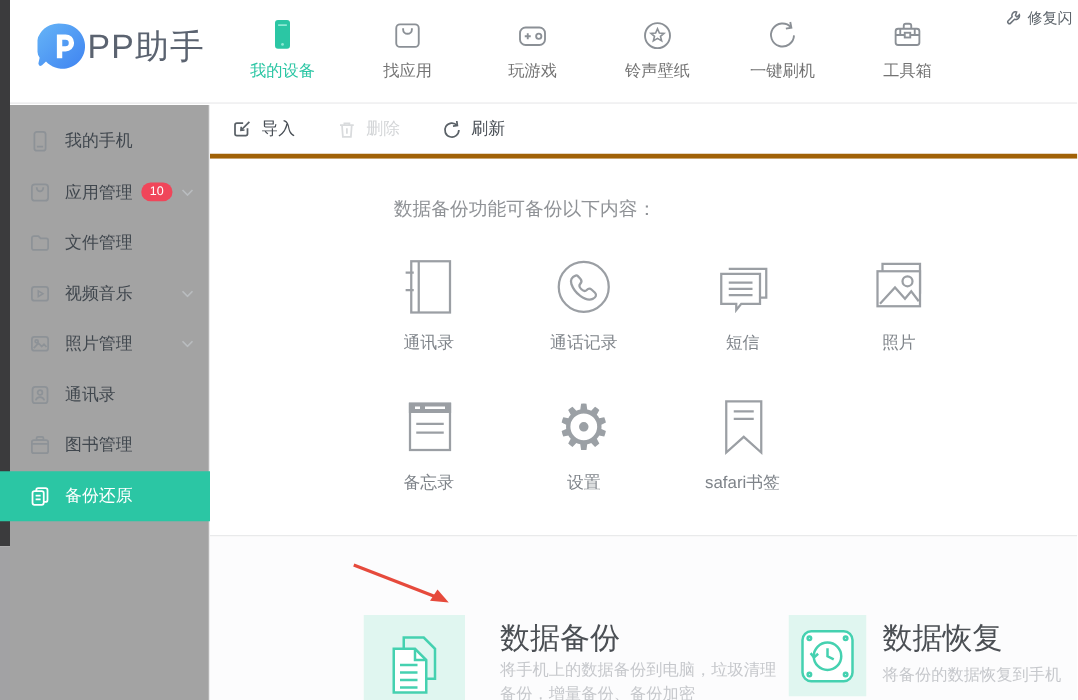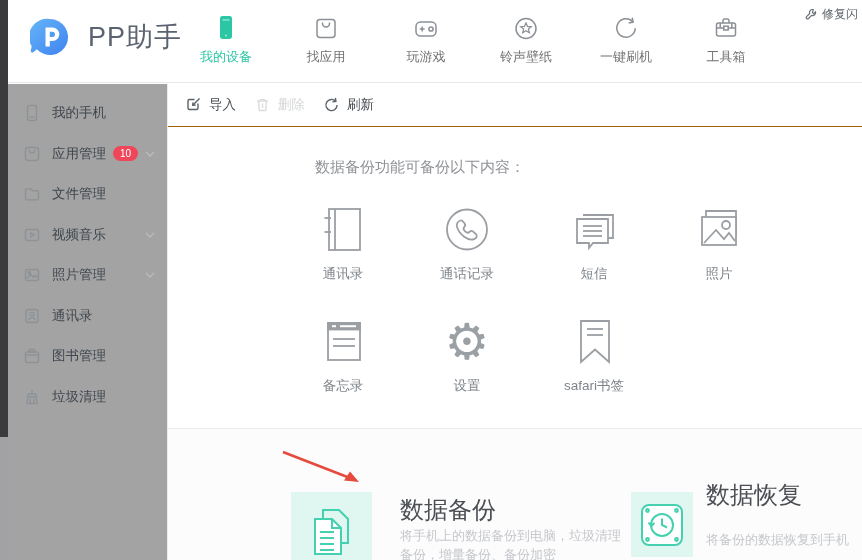--- a/index.html
+++ b/index.html
@@ -6,42 +6,42 @@
   html,body { background:#ffffff; }
   body { font-family:"Liberation Sans","DejaVu Sans",sans-serif; }
   #app { position:relative; width:862px; height:560px; overflow:hidden; background:#fff; }
 
   
   .edge-dark { position:absolute; left:0; top:0; width:8px; height:437px; background:#3b3b3d; z-index:40; }
   .edge-light { position:absolute; left:0; top:437px; width:8px; height:123px; background:#a2a2a4; z-index:40; }
 
   
   .header { position:absolute; left:8px; top:0; width:854px; height:83px; background:#fff; border-bottom:1px solid #e7e8e9; }
-  .logo { position:absolute; left:22px; top:17px; display:flex; align-items:center; gap:18px; }
+  .logo { position:absolute; left:22px; top:17px; display:flex; align-items:center; gap:0; }
   .logo-text { font-size:27px; color:#5b6370; letter-spacing:1px; }
   .topnav { position:absolute; left:176px; top:9px; display:flex; gap:16px; }
   .nav-item { width:84px; text-align:center; cursor:pointer; }
   .nav-icon { height:34px; display:flex; align-items:flex-end; justify-content:center; }
   .nav-label { margin-top:5px; font-size:13px; color:#737373; }
   .nav-item.active .nav-label { color:#2bc6a4; }
   .fix-link { position:absolute; right:4px; top:6px; display:flex; align-items:center; gap:4px; font-size:12px; color:#5d646b; cursor:pointer; }
 
   
   .sidebar { position:absolute; left:8px; top:84px; width:160px; height:476px; background:#a3a3a3; border-right:1px solid #ebebec; padding-top:9px; z-index:45; }
   .side-item { position:relative; height:40.5px; display:flex; align-items:center; padding:0 12px 0 15px; cursor:pointer; }
   .side-item .s-ic { flex:0 0 18px; margin-right:11px; }
   .side-label { font-size:13.5px; color:#40474e; }
   .side-item.active { background:#2bc6a4; margin-left:-8px; width:168px; padding-left:23px; z-index:50; }
   .side-item.active .side-label { color:#fff; }
   .badge { margin-left:auto; background:#f0465a; color:#fff; font-size:10px; line-height:15px; padding:0 7px; border-radius:8px; }
   .chev { margin-left:auto; }
   .badge + .chev { margin-left:7px; }
 
   
-  .toolbar { position:absolute; left:168px; top:83px; width:694px; height:44px; background:#fff; border-bottom:1px solid #a16207; display:flex; padding-left:17px; gap:18px; }
+  .toolbar { position:absolute; left:168px; top:83px; width:694px; height:44px; background:#fff; border-bottom:4px solid #a16207; display:flex; padding-left:17px; gap:33px; }
   .tbtn { display:flex; align-items:center; gap:7px; font-size:13.5px; color:#474d54; cursor:pointer; }
   .tbtn.disabled { color:#d4d6d8; cursor:default; }
 
   
   .content { position:absolute; left:168px; top:127px; width:694px; height:301px; background:#fff; }
   .bk-heading { position:absolute; left:147px; top:31px; font-size:15px; color:#8f9296; }
   .cell { position:absolute; width:110px; text-align:center; cursor:pointer; }
   .cell svg { display:block; margin:0 auto; }
   .cell-label { margin-top:8px; font-size:13.5px; color:#7f848a; }
   .gear-glyph { display:block; font-size:50px; line-height:54px; color:#9ba0a5; font-family:"DejaVu Sans",sans-serif; }
@@ -49,21 +49,21 @@
   .r2c1{left:120px;top:188px} .r2c2{left:244px;top:188px} .r2c3{left:371px;top:188px} .r2c4{left:496px;top:188px}
 
   
   .actions { position:absolute; left:168px; top:428px; width:694px; height:132px; background:#fcfcfd; border-top:1px solid #e9eaeb; }
   .arrow { position:absolute; left:112px; top:20px; }
   .act-iconbox { position:absolute; background:#e0f6f0; display:flex; align-items:center; justify-content:center; }
   .box-backup { left:123px; top:63px; width:81px; height:80px; }
   .box-restore { left:463px; top:63px; width:62px; height:65px; }
   .act-title { position:absolute; font-size:24px; color:#4b4f54; }
   .t-backup { left:232px; top:65px; }
-  .t-restore { left:538px; top:50px;font-family:Liberation Serif, serif; }
+  .t-restore { left:538px; top:65px;font-family:Liberation Serif, serif; }
   .act-desc { position:absolute; font-size:13px; line-height:19px; color:#c6c8cc; }
   .d-backup { left:232px; top:97px; }
   .d-restore { left:538px; top:101px; }
 </style>
 </head>
 <body>
 
 <div id="app">
 
   <div class="header">
@@ -209,29 +209,28 @@
       <span class="side-label">通讯录</span>
     </div>
     <div class="side-item">
       <svg class="s-ic" width="18" height="18" viewBox="0 0 18 18" fill="none" stroke="#8d9297" stroke-width="1.4">
         <rect x="2.5" y="5" width="13" height="10.5" rx="1.6"></rect>
           <line x1="2.5" y1="8" x2="15.5" y2="8"></line>
           <rect x="6.2" y="2.5" width="5.6" height="2.5" rx="1.2"></rect>
       </svg>
       <span class="side-label">图书管理</span>
     </div>
-    <div class="side-item">
-      <svg class="s-ic" width="18" height="18" viewBox="0 0 18 18" fill="none" stroke="#8d9297" stroke-width="1.4">
-        <line x1="9" y1="2" x2="9" y2="6"></line>
-          <path d="M5.8 6 h6.4 a1 1 0 0 1 1 1 v2 H4.8 V7 a1 1 0 0 1 1-1 z"></path>
-          <path d="M4.8 9 l-0.9 6.5 h10.2 L13.2 9"></path>
-          <line x1="7.2" y1="11" x2="7.2" y2="15.5"></line>
-          <line x1="10.8" y1="11" x2="10.8" y2="15.5"></line>
-      </svg>
-      <span class="side-label">垃圾清理</span>
+    <div class="side-item active">
+      <svg class="s-ic" width="18" height="18" viewBox="0 0 18 18" fill="none" stroke="#ffffff" stroke-width="1.4">
+        <rect x="6" y="2.5" width="9" height="11" rx="1.6"></rect>
+          <rect x="3" y="4.8" width="9" height="11" rx="1.6" fill="#2bc6a4"></rect>
+          <line x1="5.5" y1="8.5" x2="9.5" y2="8.5"></line>
+          <line x1="5.5" y1="11.5" x2="9.5" y2="11.5"></line>
+      </svg>
+      <span class="side-label">备份还原</span>
     </div>
   </div>
 
   <div class="toolbar">
     <div class="tbtn">
       <svg width="17" height="17" viewBox="0 0 17 17" fill="none" stroke="#5a6167" stroke-width="1.4">
         <path d="M9.5 3.5 H4.5 a1.5 1.5 0 0 0-1.5 1.5 v7 a1.5 1.5 0 0 0 1.5 1.5 h7 a1.5 1.5 0 0 0 1.5-1.5 V7.5"></path>
         <line x1="14.5" y1="2.5" x2="7.8" y2="9.2"></line>
           <polyline points="8,6.4 7.8,9.2 10.6,9"></polyline>
       </svg>

